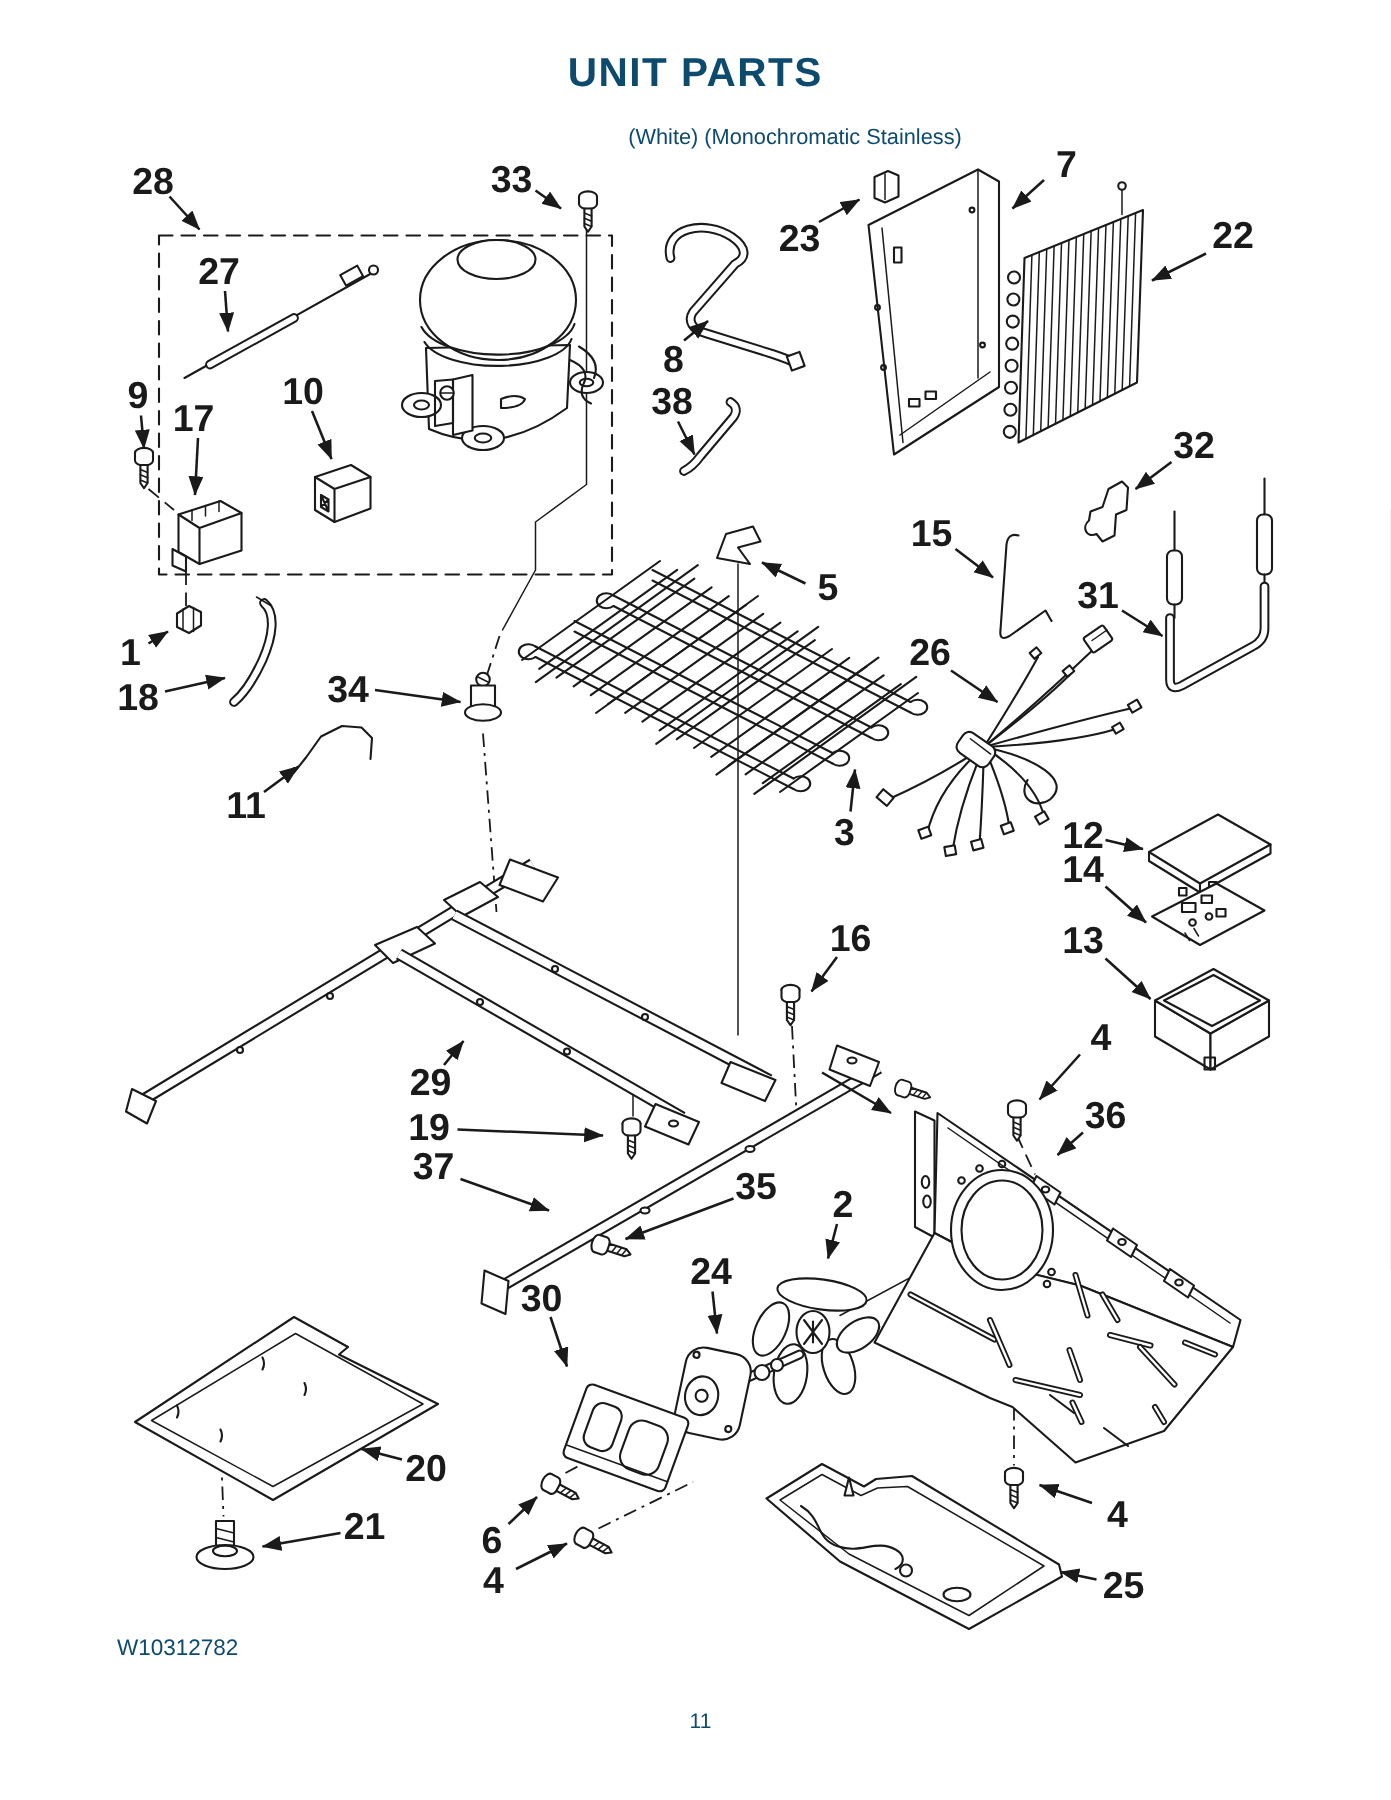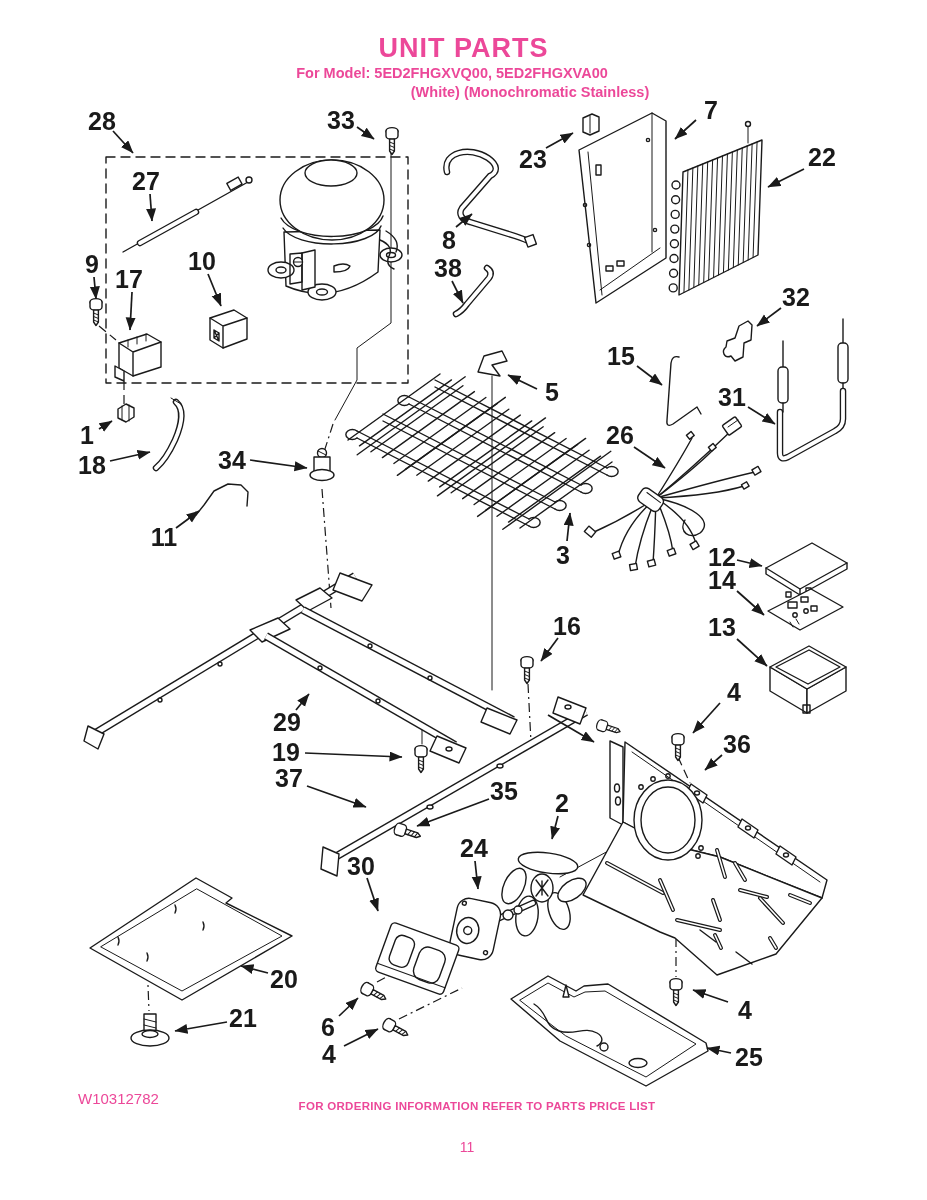--- a/index.html
+++ b/index.html
@@ -1,25 +1,25 @@
 <!DOCTYPE html>
 <html><head>
 <meta charset="utf-8">
 <style>
   html,body{margin:0;padding:0;background:#e8e8e8;}
   .page{
     position:relative;width:927px;height:1200px;background:#ffffff;
-    font-family:"Liberation Sans", sans-serif;color:#ec4899;overflow:hidden;margin:0 auto;
+    font-family:"Liberation Sans", sans-serif;color:#0c4a6e;overflow:hidden;margin:0 auto;
   }
   .hdr-title{position:absolute;top:33px;left:0;width:927px;text-align:center;
     font-size:27px;font-weight:bold;letter-spacing:1px;}
   .hdr-model{position:absolute;top:65px;left:0;width:904px;text-align:center;
     font-size:14.5px;font-weight:bold;}
   .hdr-finish{position:absolute;top:84px;left:133px;width:794px;text-align:center;
-    font-size:14.5px;font-weight:bold;}
+    font-size:14.5px;font-weight:normal;}
   .ftr-note{position:absolute;top:1100px;left:27px;width:900px;text-align:center;
     font-size:11.5px;font-weight:bold;letter-spacing:.3px;}
   .ftr-doc{position:absolute;top:1090px;left:78px;font-size:15px;}
   .ftr-page{position:absolute;top:1139px;left:0;width:934px;text-align:center;font-size:14px;}
   svg.diagram{position:absolute;left:0;top:0;}
   
   .ink{stroke:#1a1a1a;fill:none;stroke-width:1.4;stroke-linecap:round;stroke-linejoin:round;}
   .fw{fill:#ffffff;}
   .thin{stroke-width:1;}
   .tube-o{stroke:#1a1a1a;fill:none;stroke-width:6.5;stroke-linecap:round;stroke-linejoin:round;}
@@ -32,21 +32,20 @@
   .dashdot{stroke:#1a1a1a;fill:none;stroke-width:1.2;stroke-dasharray:9 4 2 4;}
   .co-num{font-family:"Liberation Sans",sans-serif;font-weight:bold;font-size:25px;fill:#1a1a1a;}
   .co-line{stroke:#1a1a1a;stroke-width:1.7;fill:none;}
 </style>
 </head>
 <body>
 
 <div class="page">
 
   <div class="hdr-title">UNIT PARTS</div>
-  <div class="hdr-model">For Model: 5ED2FHGXVQ00, 5ED2FHGXVA00</div>
   <div class="hdr-finish">(White)  (Monochromatic Stainless)</div>
 
   <svg class="diagram" id="diagram-svg" width="927" height="1200" viewBox="0 0 927 1200">
     <defs>
       <marker id="ah" markerUnits="userSpaceOnUse" markerWidth="16" markerHeight="12" refX="12.5" refY="5" orient="auto">
         <path d="M0,0 L13,5 L0,10 Z" fill="#1a1a1a"></path>
       </marker>
       <g id="g-screw">
         <path class="ink fw" d="M-6,0 A6,3.4 0 1 1 6,0 A6,3.4 0 1 1 -6,0"></path>
         <path class="ink fw" d="M-6,0 L-6,5 A6,3.4 0 0 0 6,5 L6,0"></path>
@@ -544,16 +543,15 @@
         <line x1="227" y1="1022" x2="175" y2="1031" class="co-line" marker-end="url(#ah)"></line>
         <text x="243" y="1018" class="co-num" text-anchor="middle" dominant-baseline="central">21</text>
         <line x1="731" y1="1053" x2="707" y2="1048" class="co-line" marker-end="url(#ah)"></line>
         <text x="749" y="1057" class="co-num" text-anchor="middle" dominant-baseline="central">25</text>
         <line x1="728" y1="1002" x2="693" y2="990" class="co-line" marker-end="url(#ah)"></line>
         <text x="745" y="1010" class="co-num" text-anchor="middle" dominant-baseline="central">4</text>
         <line x1="548" y1="715" x2="594" y2="742" class="co-line" marker-end="url(#ah)"></line>
       </g>
   </svg>
 
-  <div class="ftr-note">FOR ORDERING INFORMATION REFER TO PARTS PRICE LIST</div>
   <div class="ftr-doc">W10312782</div>
   <div class="ftr-page">11</div>
 </div>
 
 </body></html>

